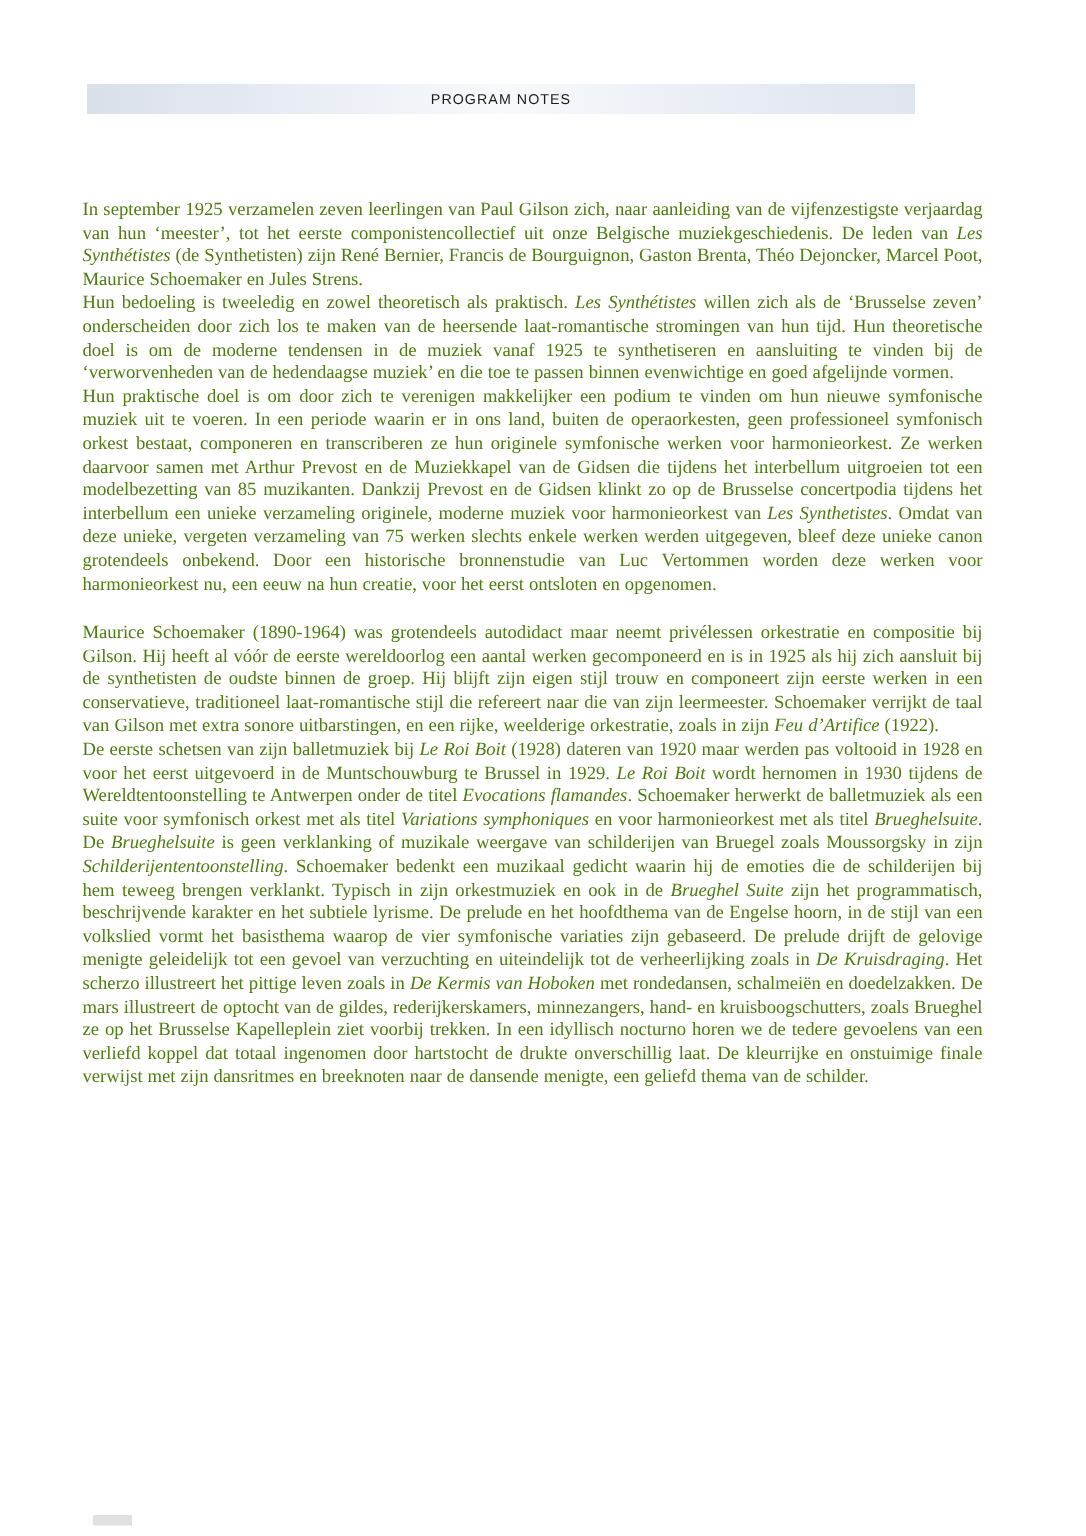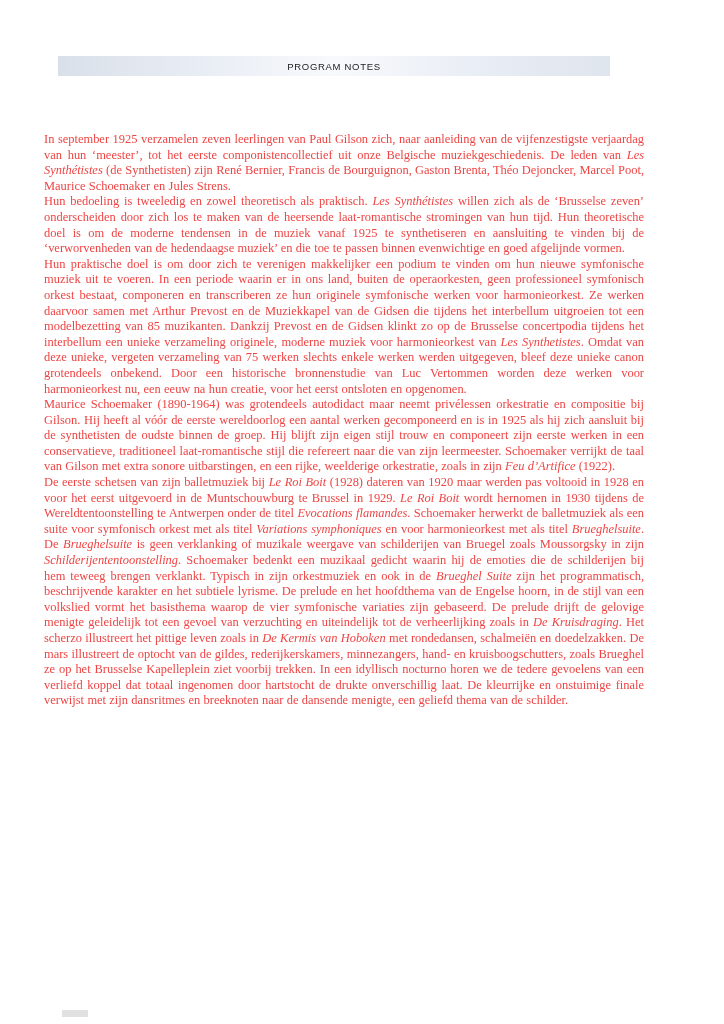--- a/index.html
+++ b/index.html
@@ -34,32 +34,32 @@
   .header-title {
     font-family: "Liberation Sans", sans-serif;
     font-size: 9.5px;
     letter-spacing: 0.7px;
     color: #1c1c1c;
     white-space: nowrap;
   }
   .body-text {
     position: absolute;
     top: 132px;
-    left: 44px;
+    left: 55px;
     width: 600px;
-    color: #ef4444;
+    color: #4d7c0f;
     font-size: 12.45px;
     line-height: 15.6px;
     text-align: justify;
     word-spacing: 0.2px;
   }
   .body-text p {
     margin: 0;
   }
-  .body-text p.gap-1 { }
+  .body-text p.gap-1 { margin-top: 17px; }
   .body-text p.gap-2 { }
   .italic { font-style: italic; }
   .scan-artifact {
     position: absolute;
     left: 62px;
     bottom: 7px;
     width: 26px;
     height: 7px;
     background: #d9dadb;
     opacity: 0.8;

